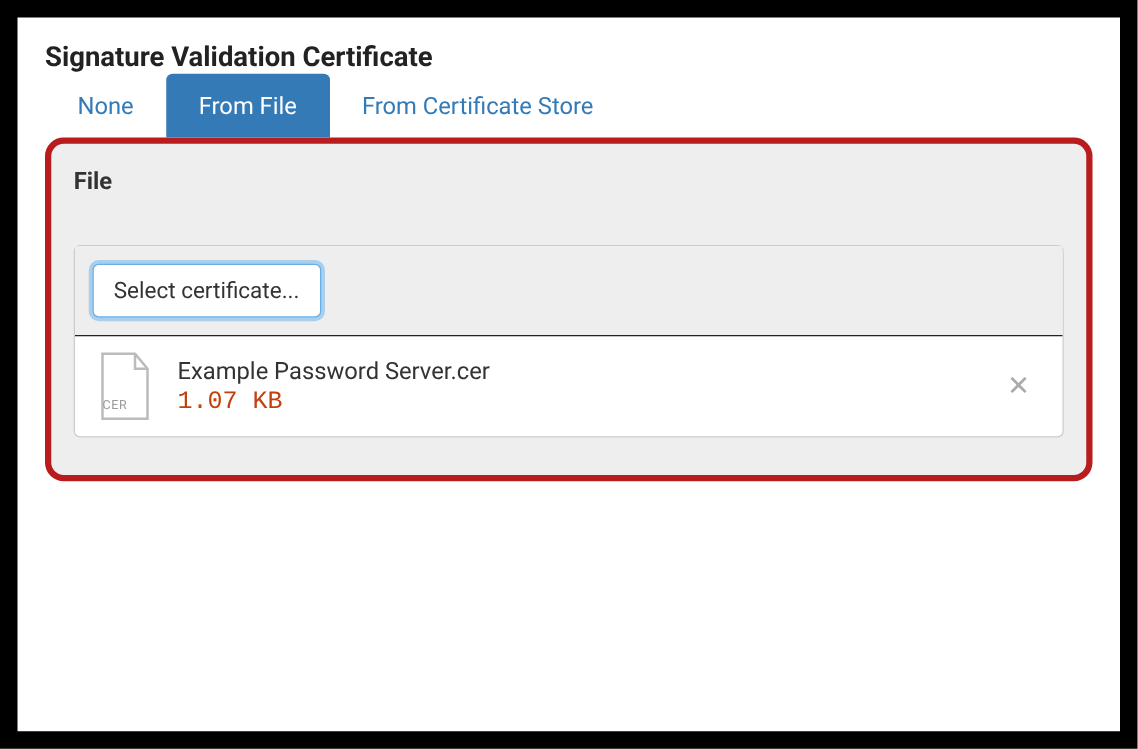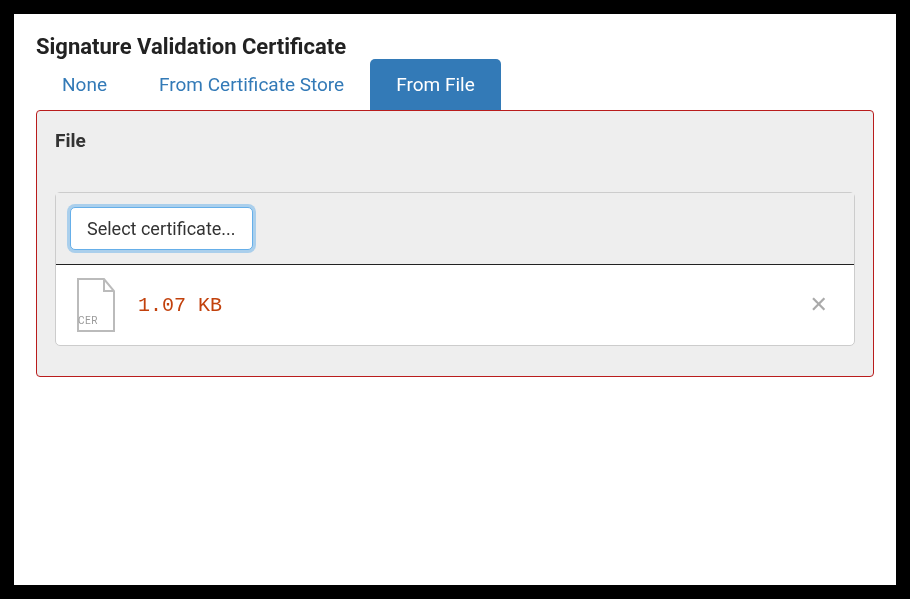--- a/index.html
+++ b/index.html
@@ -40,22 +40,22 @@
       background: transparent;
       border: none;
       font-family: inherit;
     }
     .tab.active {
       background: #337ab7;
       color: #fff;
     }
     .file-section {
       background: #eee;
-      border: 1px solid #b91c1c;
-      border-radius: 4px;
+      border: 5px solid #b91c1c;
+      border-radius: 15px;
       padding: 18px 18px 30px 18px;
     }
     .section-label {
       font-size: 19px;
       font-weight: 700;
       color: #333;
       margin-bottom: 40px;
     }
     .upload-card {
       background: #fff;
@@ -132,40 +132,41 @@
     }
   </style>
 </head>
 <body>
 
 <div class="panel">
   <h2 class="page-title">Signature Validation Certificate</h2>
 
   <div class="tabs">
     <button class="tab">None</button>
+    <button class="tab active">From File</button>
     <button class="tab">From Certificate Store</button>
-    <button class="tab active">From File</button>
   </div>
 
   <div class="file-section">
     <div class="section-label">File</div>
 
     <div class="upload-card">
       <div class="upload-top">
         <button class="select-btn">Select certificate...</button>
       </div>
       <div class="file-row">
         <div class="file-icon-wrap">
           <svg viewBox="0 0 48 56">
             <path d="M6 2 L32 2 L42 14 L42 54 L6 54 Z" fill="none" stroke="#bbb" stroke-width="2"></path>
             <path d="M32 2 L32 14 L42 14" fill="none" stroke="#bbb" stroke-width="2"></path>
           </svg>
           <div class="file-ext-label">CER</div>
         </div>
         <div class="file-info">
+          <div class="file-name">Example Password Server.cer</div>
           <div class="file-size">1.07 KB</div>
         </div>
         <button class="close-btn">
           <span>✕</span>
         </button>
       </div>
     </div>
   </div>
 </div>
 

